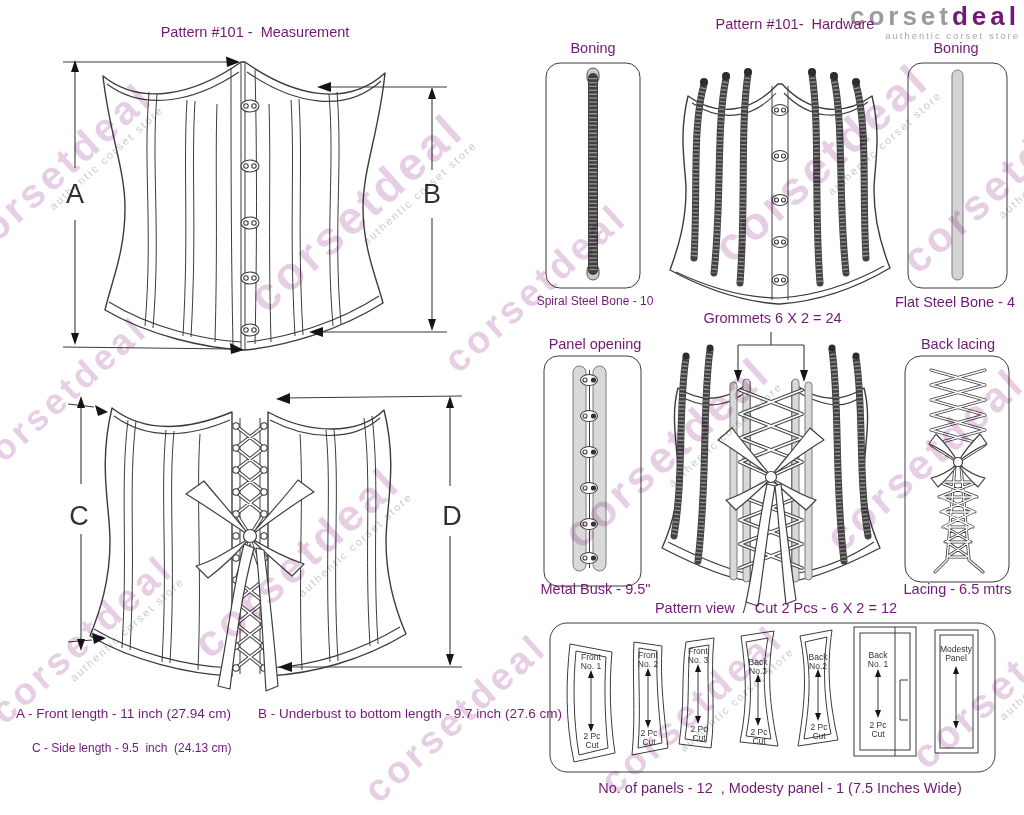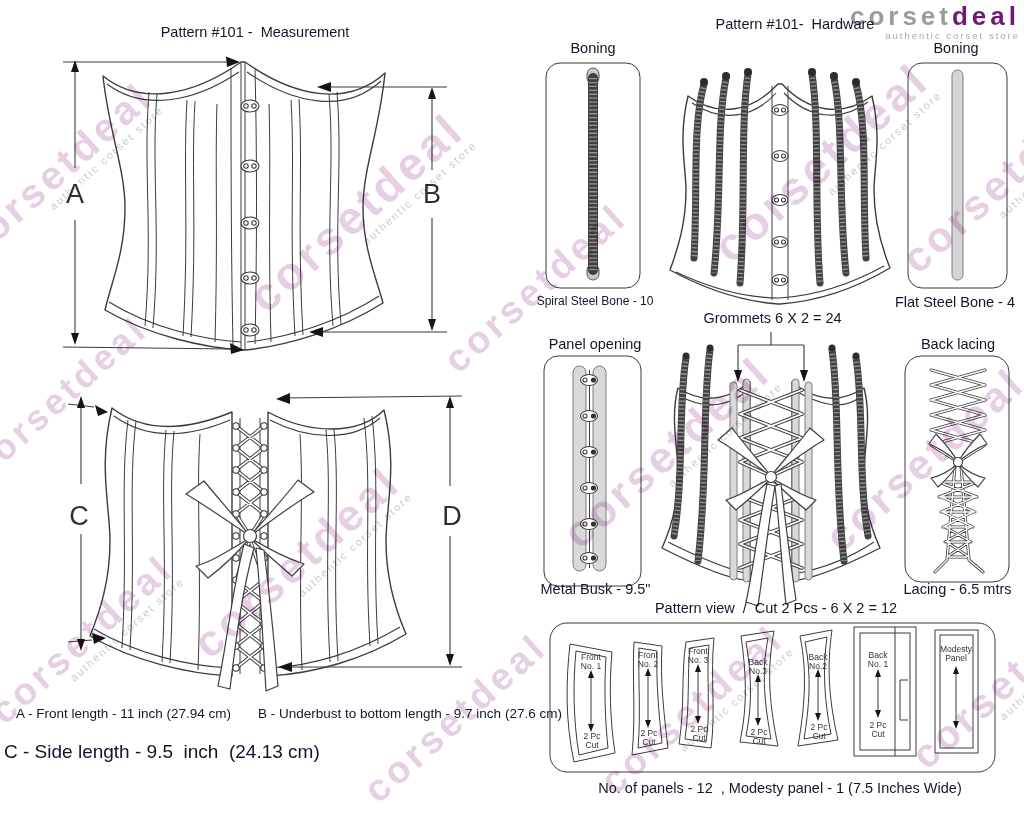--- a/index.html
+++ b/index.html
@@ -1,19 +1,19 @@
 <!DOCTYPE html>
 <html><head>
 <meta charset="utf-8">
 <style>
   html,body { margin:0; padding:0; background:#fff; }
   .sheet { position:relative; width:1024px; height:815px; background:#ffffff; overflow:hidden;
            font-family:"Liberation Sans", sans-serif; }
   svg { position:absolute; overflow:visible; }
-  .t { position:absolute; color:#0f172a; white-space:pre; z-index:6; }
+  .t { position:absolute; color:#701a75; white-space:pre; z-index:6; }
   .ctr { text-align:center; }
   
   .o  { stroke:#3c3c3c; stroke-width:1.4; fill:#ffffff; stroke-linejoin:round; }
   .l  { stroke:#3c3c3c; stroke-width:1.1; fill:none; }
   .th { stroke:#3c3c3c; stroke-width:1; fill:none; }
   .ar { fill:#151515; stroke:none; }
   .dim{ stroke:#3a3a3a; stroke-width:1.1; fill:none; }
   .grom { fill:#ffffff; stroke:#3c3c3c; stroke-width:1.1; }
   .bar  { fill:#d9d9d9; stroke:#7c7c7c; stroke-width:1; }
   .ld { stroke:#3f3f3f; stroke-width:3.6; fill:none; stroke-linecap:round; }
@@ -104,21 +104,21 @@
   <div class="t ctr" style="left:690px; top:310px; width:165px; font-size:14.5px;">Grommets 6 X 2 = 24</div>
   <div class="t ctr" style="left:545px; top:336px; width:100px; font-size:14.5px;">Panel opening</div>
   <div class="t ctr" style="left:903px; top:336px; width:110px; font-size:14.5px;">Back lacing</div>
   <div class="t ctr" style="left:528px; top:581px; width:135px; font-size:14.5px;">Metal Busk - 9.5"</div>
   <div class="t ctr" style="left:895px; top:581px; width:125px; font-size:14.5px;text-align:center;">Lacing - 6.5 mtrs</div>
   <div class="t ctr" style="left:620px; top:600px; width:312px; font-size:14.5px;">Pattern view  /  Cut 2 Pcs - 6 X 2 = 12</div>
   <div class="t ctr" style="left:585px; top:780px; width:390px; font-size:14.5px;">No. of panels - 12  , Modesty panel - 1 (7.5 Inches Wide)</div>
 
   <div class="t" style="left:16px; top:706px; font-size:13.5px;">A - Front length - 11 inch (27.94 cm)</div>
   <div class="t" style="left:258px; top:706px; font-size:13.5px;">B - Underbust to bottom length - 9.7 inch (27.6 cm)</div>
-  <div class="t" style="left:4px; top:741px; font-size:19px;">C - Side length - 9.5  inch  (24.13 cm)</div>
+  <div class="t" style="left:32px; top:741px; font-size:12px;">C - Side length - 9.5  inch  (24.13 cm)</div>
 
   <svg style="left:55px; top:48px;" width="400" height="320" viewBox="0 0 400 320">
     <g>
       <path class="o" d="M48,28 C85,58 138,48 186,14 L190,14 C238,48 292,60 330,25 C324,85 308,120 308,160 C308,200 322,232 328,255 C285,282 232,298 190,302 L188,302 C150,300 95,288 50,262 C56,235 70,205 70,160 C70,120 54,85 48,28 Z"></path>
       <path class="l" d="M52,36 C88,63 138,55 184,24"></path>
       <path class="l" d="M192,24 C238,56 290,66 326,33"></path>
       <path class="l" d="M54,254 C96,280 150,292 186,294"></path>
       <path class="l" d="M192,294 C232,290 284,274 324,248"></path>
       <path class="th" d="M176,20 C176,100 176,200 178,298"></path>
       <path class="th" d="M200,22 C202,100 202,200 200,296"></path>

